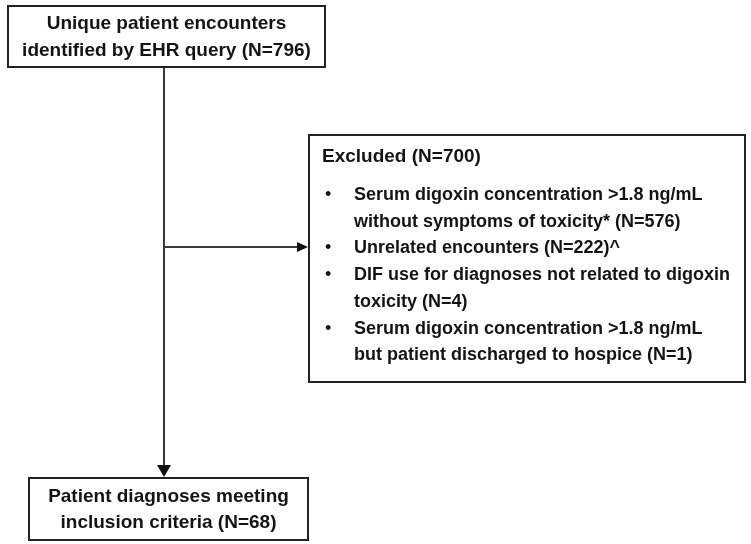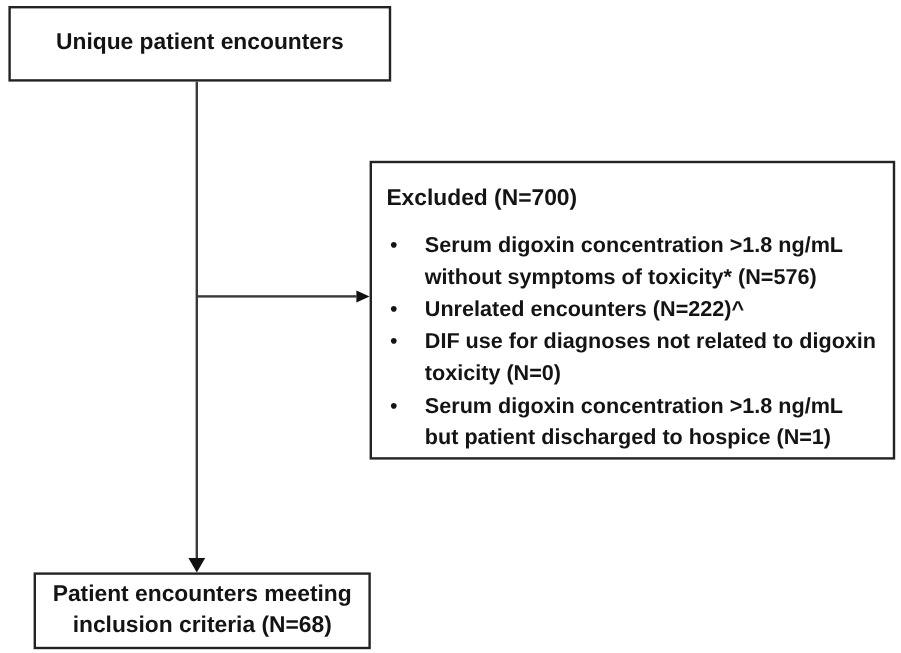--- a/index.html
+++ b/index.html
@@ -25,21 +25,21 @@
     align-items: center;
     text-align: center;
     font-weight: bold;
     font-size: 19px;
     line-height: 26.5px;
   }
   .box--top    { left: 7px;   top: 5px;   width: 319px; height: 63px; }
   .box--bottom { left: 28px;  top: 477px; width: 281px; height: 64px; }
   .box--excluded {
     left: 308px; top: 134px; width: 438px; height: 249px;
-    padding: 17px 10px 0 12px;
+    padding: 7px 10px 0 12px;
   }
   .box--center div { white-space: nowrap; }
   .excluded-title {
     font-size: 19px;
     font-weight: bold;
     line-height: 26px;
   }
   .bullets {
     margin-top: 12px;
     font-size: 18px;
@@ -77,20 +77,21 @@
     border-left: 11px solid #111111;
   }
 </style>
 </head>
 <body>
 
 <div class="canvas">
 
   <div class="box box--center box--top">
     <div>Unique patient encounters</div>
+    <div>identified by EHR query (N=796)</div>
   </div>
 
   <div class="connector vline"></div>
   <div class="connector hline"></div>
   <div class="arrowhead arrowhead--down"></div>
   <div class="arrowhead arrowhead--right"></div>
 
   <div class="box box--excluded">
     <div class="excluded-title">Excluded (N=700)</div>
     <div class="bullets">
@@ -107,33 +108,33 @@
         <span class="bullet-marker">•</span>
         <span class="bullet-lines">
           <div>Unrelated encounters (N=222)^</div>
         </span>
       </div>
 
       <div class="bullet-row">
         <span class="bullet-marker">•</span>
         <span class="bullet-lines">
           <div>DIF use for diagnoses not related to digoxin</div>
-          <div>toxicity (N=0)</div>
+          <div>toxicity (N=4)</div>
         </span>
       </div>
 
       <div class="bullet-row">
         <span class="bullet-marker">•</span>
         <span class="bullet-lines">
           <div>Serum digoxin concentration &gt;1.8 ng/mL</div>
           <div>but patient discharged to hospice (N=1)</div>
         </span>
       </div>
 
     </div>
   </div>
 
   <div class="box box--center box--bottom">
-    <div>Patient encounters meeting</div>
+    <div>Patient diagnoses meeting</div>
     <div>inclusion criteria (N=68)</div>
   </div>
 
 </div>
 
 </body></html>

